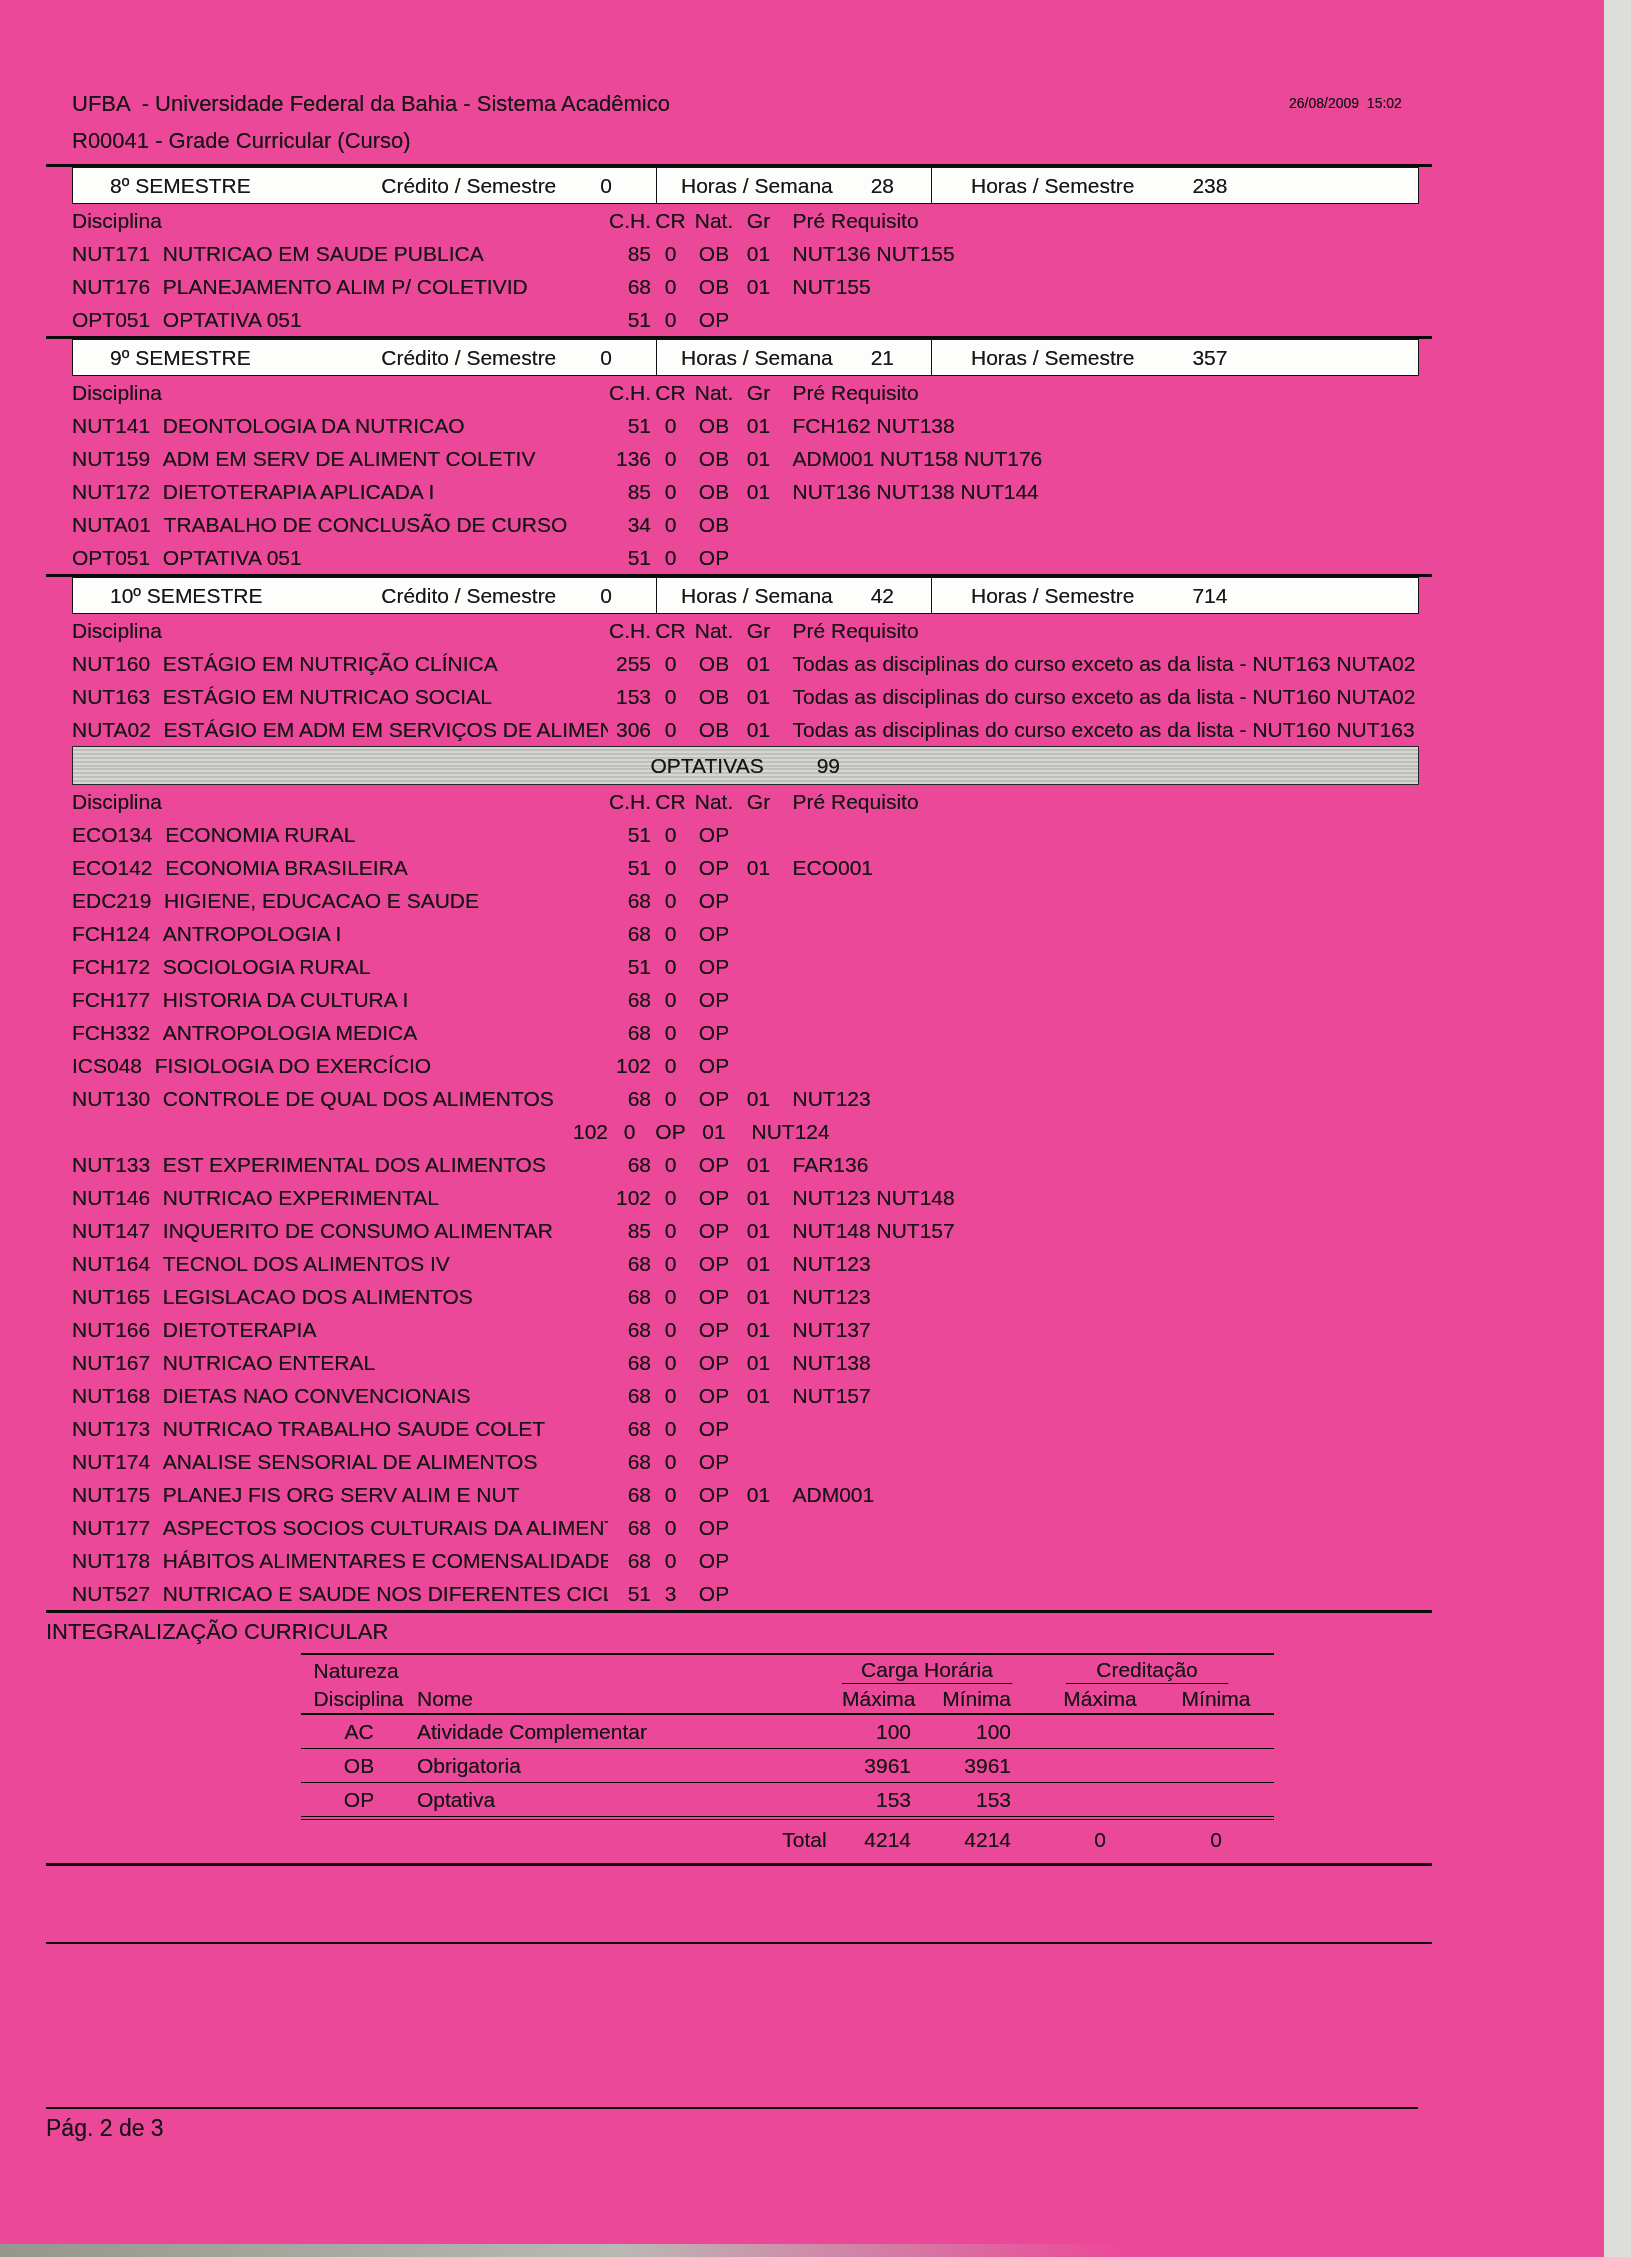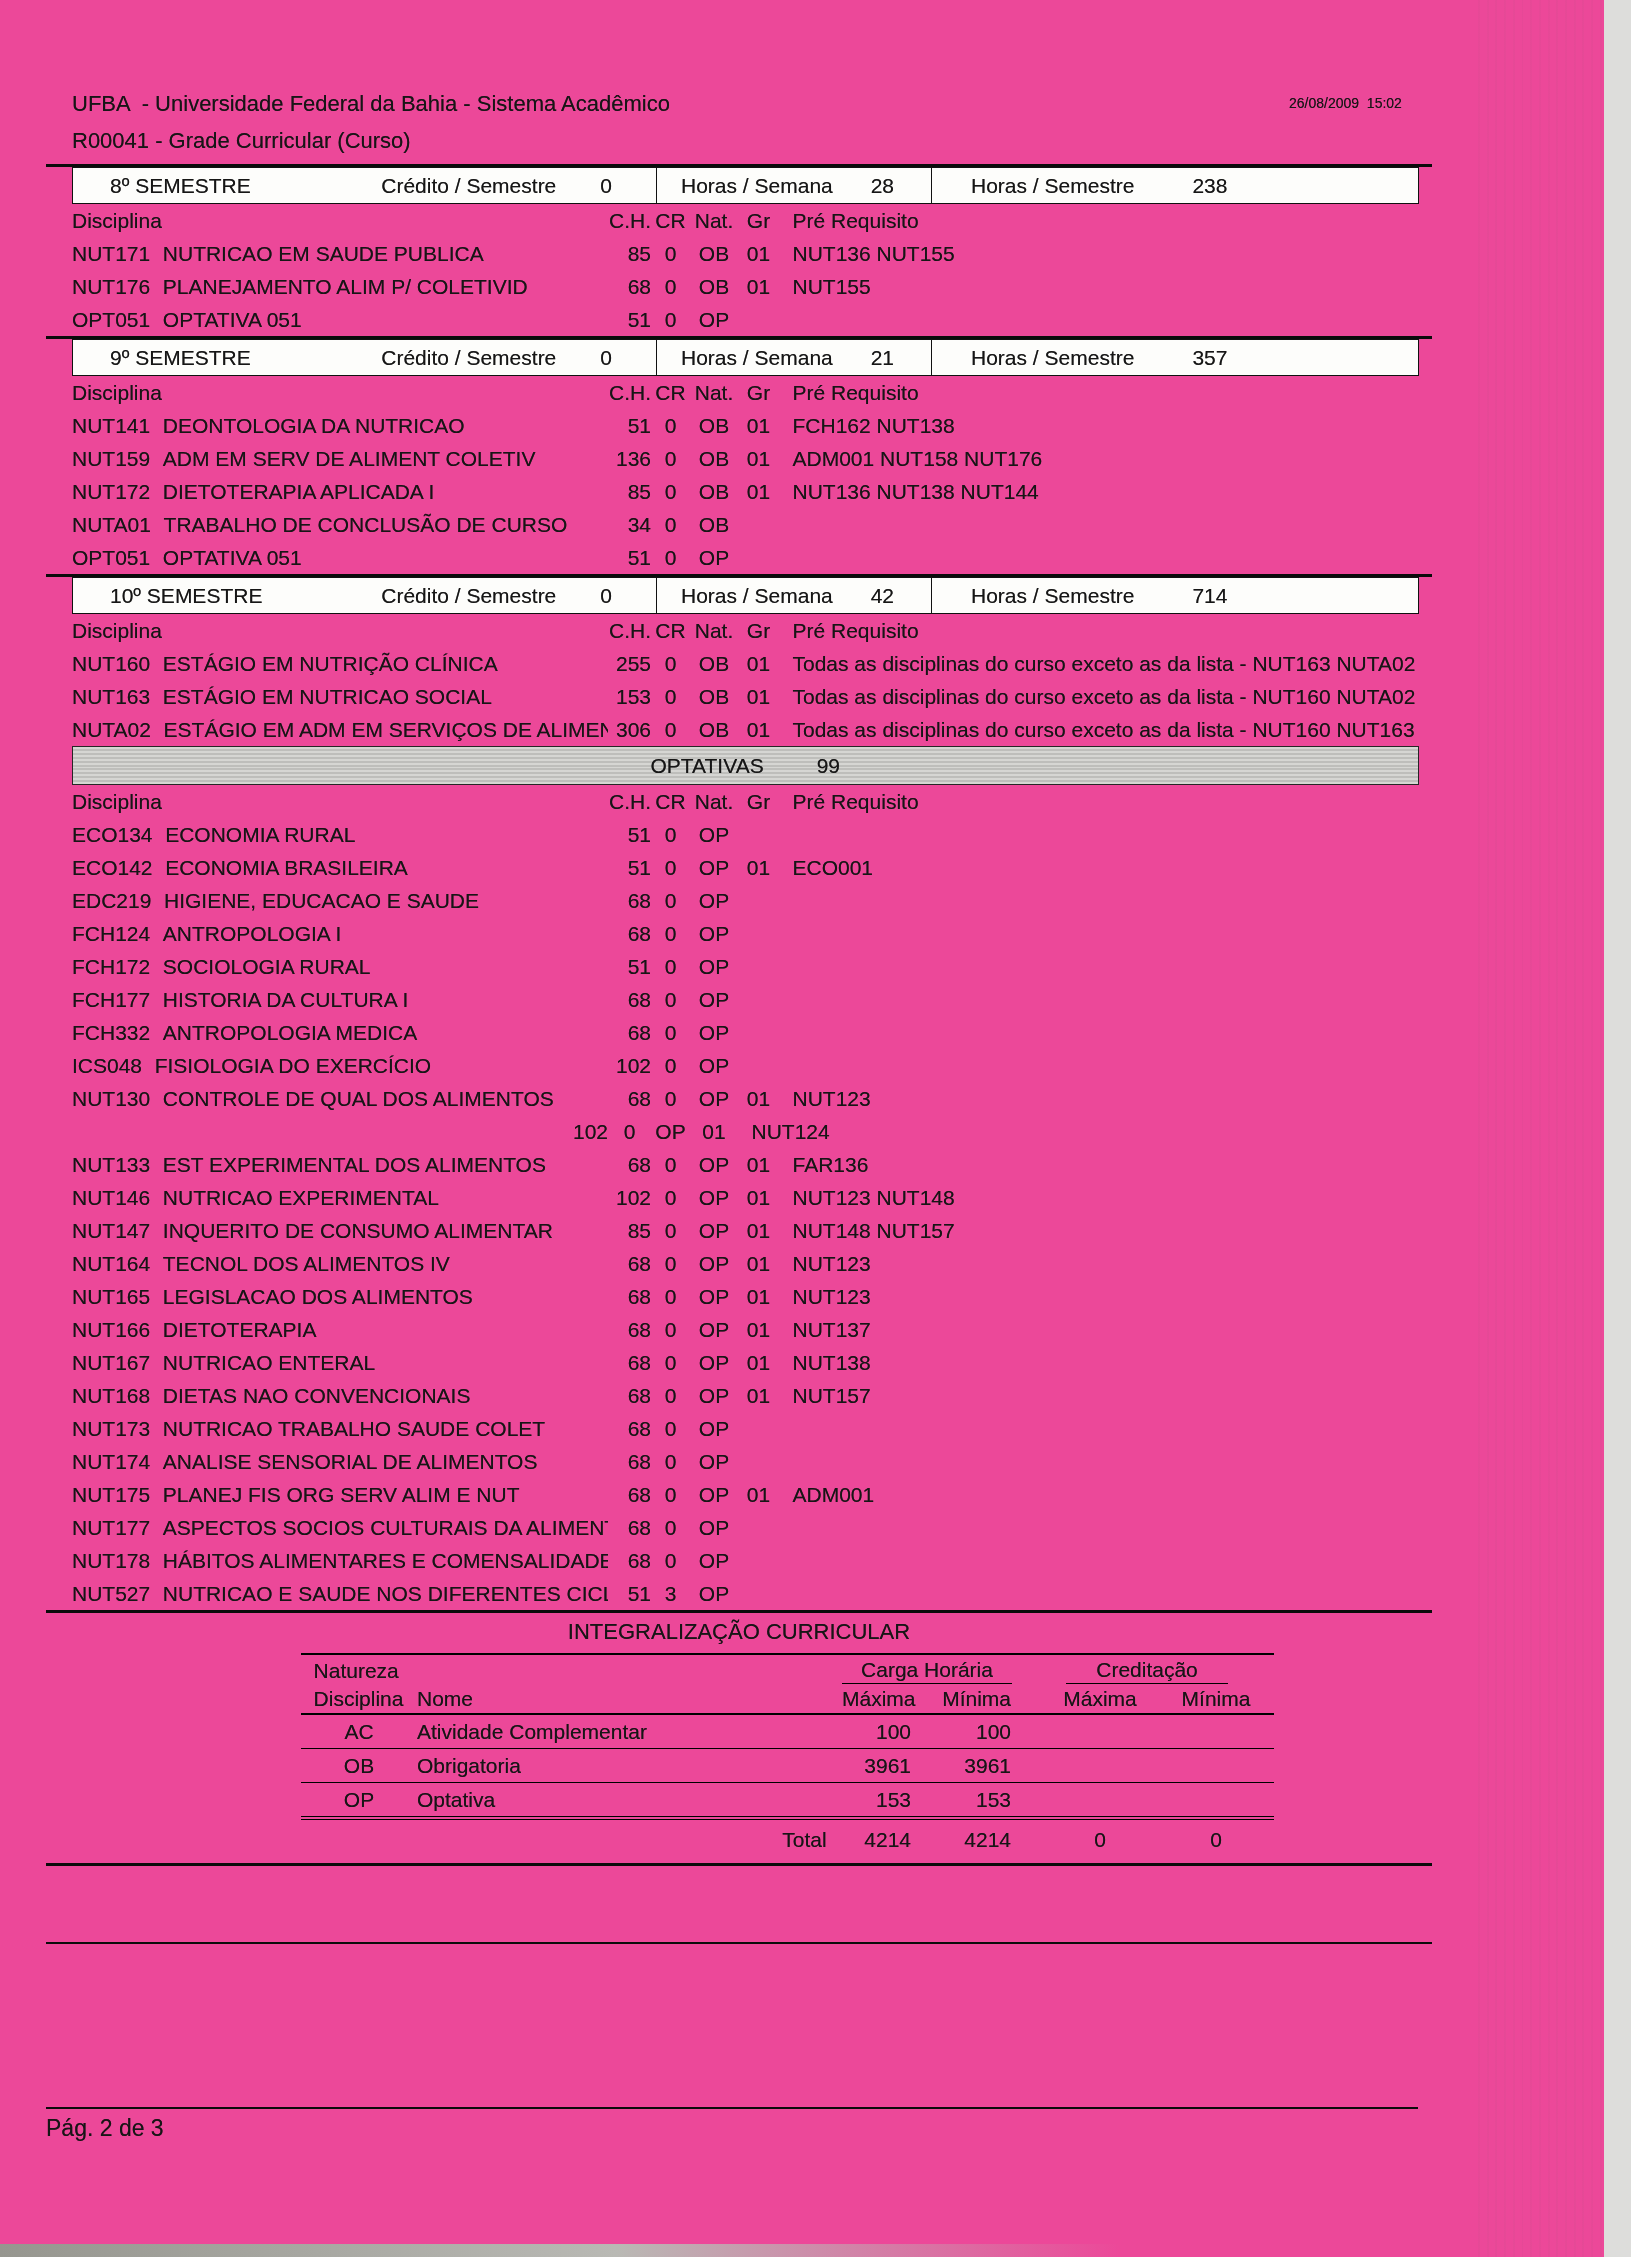--- a/index.html
+++ b/index.html
@@ -38,21 +38,21 @@
   .nm{margin-left:12.6px;}
   .c-ch{text-align:right;}
   .c-cr{text-align:center;}
   .c-nat{text-align:center;}
   .c-gr{text-align:center;}
   .c-pre{padding-left:13.5px;white-space:nowrap;}
   
   .opt-banner{margin:0 13.5px 0 26px;height:37px;border:1.9px solid #262626;display:flex;align-items:center;justify-content:center;gap:53px;
     background:repeating-linear-gradient(180deg,#d6d6d3 0 1.9px,#bebebb 1.9px 3.9px);}
   
-  .integ-title{text-align:center;margin:5.8px 0 7.7px;font-size:22px;}
+  .integ-title{margin:5.8px 0 7.7px;font-size:22px;}
   .integ{margin-left:255px;width:973px;border-top:2.9px solid #000;}
   .ihead-r1{display:grid;grid-template-columns:541px 201px 232px;height:29px;line-height:27px;align-items:end;}
   .ih-nat{padding-left:12.6px;}
   .ih-carga{justify-self:start;width:170px;text-align:center;border-bottom:1.9px solid #000;}
   .ih-cred{margin-left:23px;width:162px;text-align:center;border-bottom:1.9px solid #000;}
   .ihead-r2{display:grid;grid-template-columns:116px 425px 100px 100px 116px 116px;height:29px;line-height:29px;border-bottom:2.9px solid #000;}
   .ih2-disc{padding-left:12.6px;}
   .i-cmax,.i-cmin{text-align:right;padding-right:31px;}
   .i-qmax,.i-qmin{text-align:center;}
   .irow{display:grid;grid-template-columns:116px 425px 100px 100px 116px 116px;height:33px;line-height:33px;border-bottom:1.9px solid #000;}

